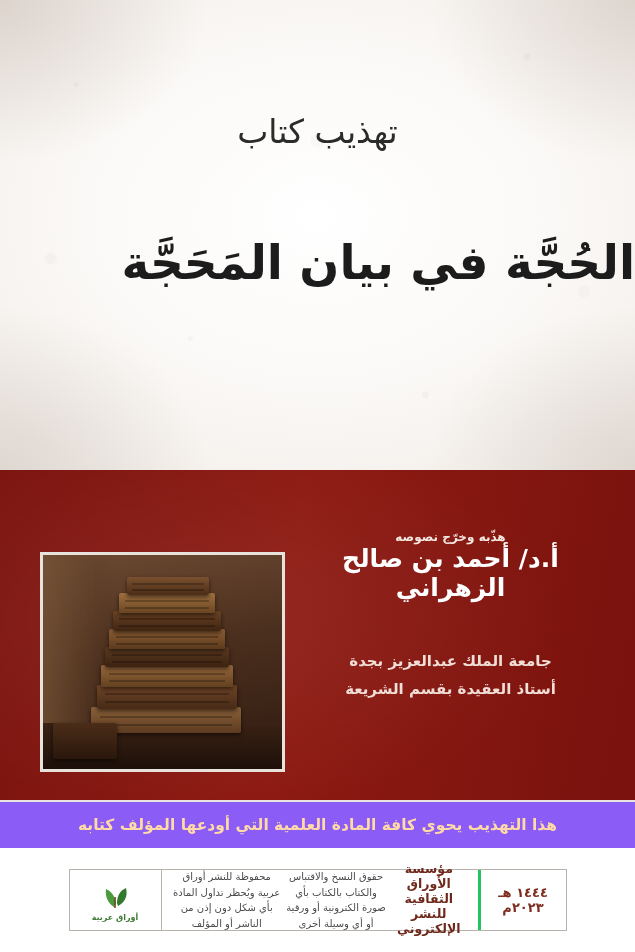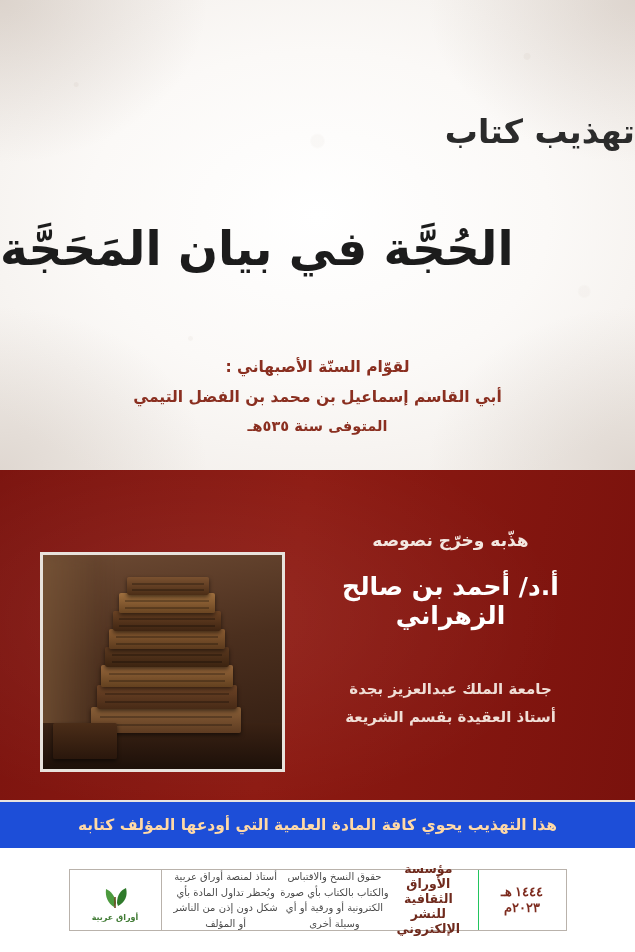--- a/index.html
+++ b/index.html
@@ -45,29 +45,30 @@
     pointer-events: none;
   }
   .corner-fade-tl { top: 0; left: 0; background: radial-gradient(ellipse at top left, rgba(160,140,125,.28), transparent 70%); }
   .corner-fade-tr { top: 0; right: 0; background: radial-gradient(ellipse at top right, rgba(160,140,125,.26), transparent 70%); }
   .corner-fade-bl { bottom: 0; left: 0; background: radial-gradient(ellipse at bottom left, rgba(160,140,125,.24), transparent 70%); }
   .corner-fade-br { bottom: 0; right: 0; background: radial-gradient(ellipse at bottom right, rgba(160,140,125,.24), transparent 70%); }
 
   .title-prefix {
     position: absolute;
     top: 112px; left: 0; right: 0;
+    text-align: center;
     font-size: 33px;
-    font-weight: 700;
+    font-weight: 400;
     color: #2b2b2b;
     letter-spacing: 0px;
   }
   .title-main {
     position: absolute;
-    top: 220px; left: 0; right: 0;
-    text-align: left;
+    top: 234px; left: 0; right: 0;
+    text-align: right;
     font-size: 47px;
     font-weight: 700;
     color: #1c1c1c;
     line-height: 1.25;
   }
   .author-block {
     position: absolute;
     top: 352px; left: 0; right: 0;
     text-align: center;
     color: #7d2b1e;
@@ -97,24 +98,23 @@
   .editor-block {
     position: absolute;
     top: 60px;
     right: 42px;
     width: 285px;
     text-align: center;
     color: #ffffff;
     z-index: 3;
   }
   .editor-label {
-    font-size: 17px;
+    font-size: 12px;
     font-weight: 700;
     color: #f3e7e0;
-    margin-bottom: 22px;
   }
   .editor-name {
     font-size: 25px;
     font-weight: 700;
     color: #ffffff;
     margin-bottom: 46px;
   }
   .editor-sub {
     font-size: 15px;
     font-weight: 700;
@@ -155,21 +155,21 @@
   .surface {
     position: absolute; left: 0; bottom: 0; width: 100%; height: 46px;
     background: linear-gradient(180deg, #3a2214, #1d1009);
   }
 
   .tagline-bar {
     position: absolute;
     top: 800px; left: 0;
     width: 635px;
     height: 48px;
-    background: #1d4ed8;
+    background: #8b5cf6;
     border-top: 2px solid #e9e4df;
     display: flex;
     align-items: center;
     justify-content: center;
   }
   .tagline-text {
     font-size: 15.5px;
     font-weight: 700;
     color: #ffd9a6;
   }
@@ -188,29 +188,28 @@
   .footer-box {
     position: relative;
     width: 498px;
     height: 62px;
     border: 1px solid #b9b2ab;
     display: flex;
     align-items: stretch;
   }
   .footer-date {
     width: 88px;
-    border-left: 1px solid #22c55e;
+    border-left: 3px solid #22c55e;
     display: flex;
     flex-direction: column;
     align-items: center;
     justify-content: center;
     color: #7d2b1e;
     font-size: 13px;
     font-weight: 700;
-    font-family: Liberation Serif, serif;
   }
   .footer-mid {
     flex: 1;
     display: flex;
     flex-direction: row;
     align-items: center;
     justify-content: center;
     padding: 4px 10px;
     text-align: center;
   }
@@ -250,25 +249,20 @@
   <div class="top-section">
     <div class="top-texture"></div>
     <div class="corner-fade-tl"></div>
     <div class="corner-fade-tr"></div>
     <div class="corner-fade-bl"></div>
     <div class="corner-fade-br"></div>
 
     <div class="title-prefix">تهذيب كتاب</div>
     <div class="title-main">الحُجَّة في بيان المَحَجَّة</div>
 
-    <div class="author-block">
-      <div class="author-line l1">لقوّام السنّة الأصبهاني :</div>
-      <div class="author-line l2">أبي القاسم إسماعيل بن محمد بن الفضل التيمي</div>
-      <div class="author-line l3">المتوفى سنة ٥٣٥هـ</div>
-    </div>
   </div>
 
   <div class="maroon-section">
 
     <div class="editor-block">
       <div class="editor-label">هذّبه وخرّج نصوصه</div>
       <div class="editor-name">أ.د/ أحمد بن صالح الزهراني</div>
       <div class="editor-sub">جامعة الملك عبدالعزيز بجدة</div>
       <div class="editor-sub">أستاذ العقيدة بقسم الشريعة</div>
     </div>
@@ -324,21 +318,21 @@
     <div class="footer-box">
 
       <div class="footer-date">
         <span>١٤٤٤ هـ</span>
         <span>٢٠٢٣م</span>
       </div>
 
       <div class="footer-mid">
         <div class="pub-name">مؤسسة الأوراق الثقافية للنشر الإلكتروني</div>
         <div class="pub-rights">حقوق النسخ والاقتباس والكتاب بالكتاب بأي صورة الكترونية أو ورقية أو أي وسيلة أخرى</div>
-        <div class="pub-rights">أستاذ لمنصة أوراق عربية ويُحظر تداول المادة بأي شكل دون إذن من الناشر أو المؤلف</div>
+        <div class="pub-rights">محفوظة للنشر أوراق عربية ويُحظر تداول المادة بأي شكل دون إذن من الناشر أو المؤلف</div>
       </div>
 
       <div class="footer-logo">
         <svg class="leaf-mark" viewBox="0 0 46 32">
           <path d="M23 3 C31 3 38 9 38 18 C38 25 32 30 24 30 C16 30 9 25 9 18 C9 9 15 3 23 3 Z" fill="#ffffff"></path>
           <path d="M22 28 C16 24 13 18 14 10 C19 12 23 17 24 24 Z" fill="#4c9a3e"></path>
           <path d="M26 27 C33 23 36 17 34 9 C29 11 25 16 25 24 Z" fill="#2f7a2b"></path>
           <rect x="22.2" y="18" width="1.6" height="11" fill="#6b4a22"></rect>
         </svg>
         <div class="logo-caption">أوراق عربية</div>

